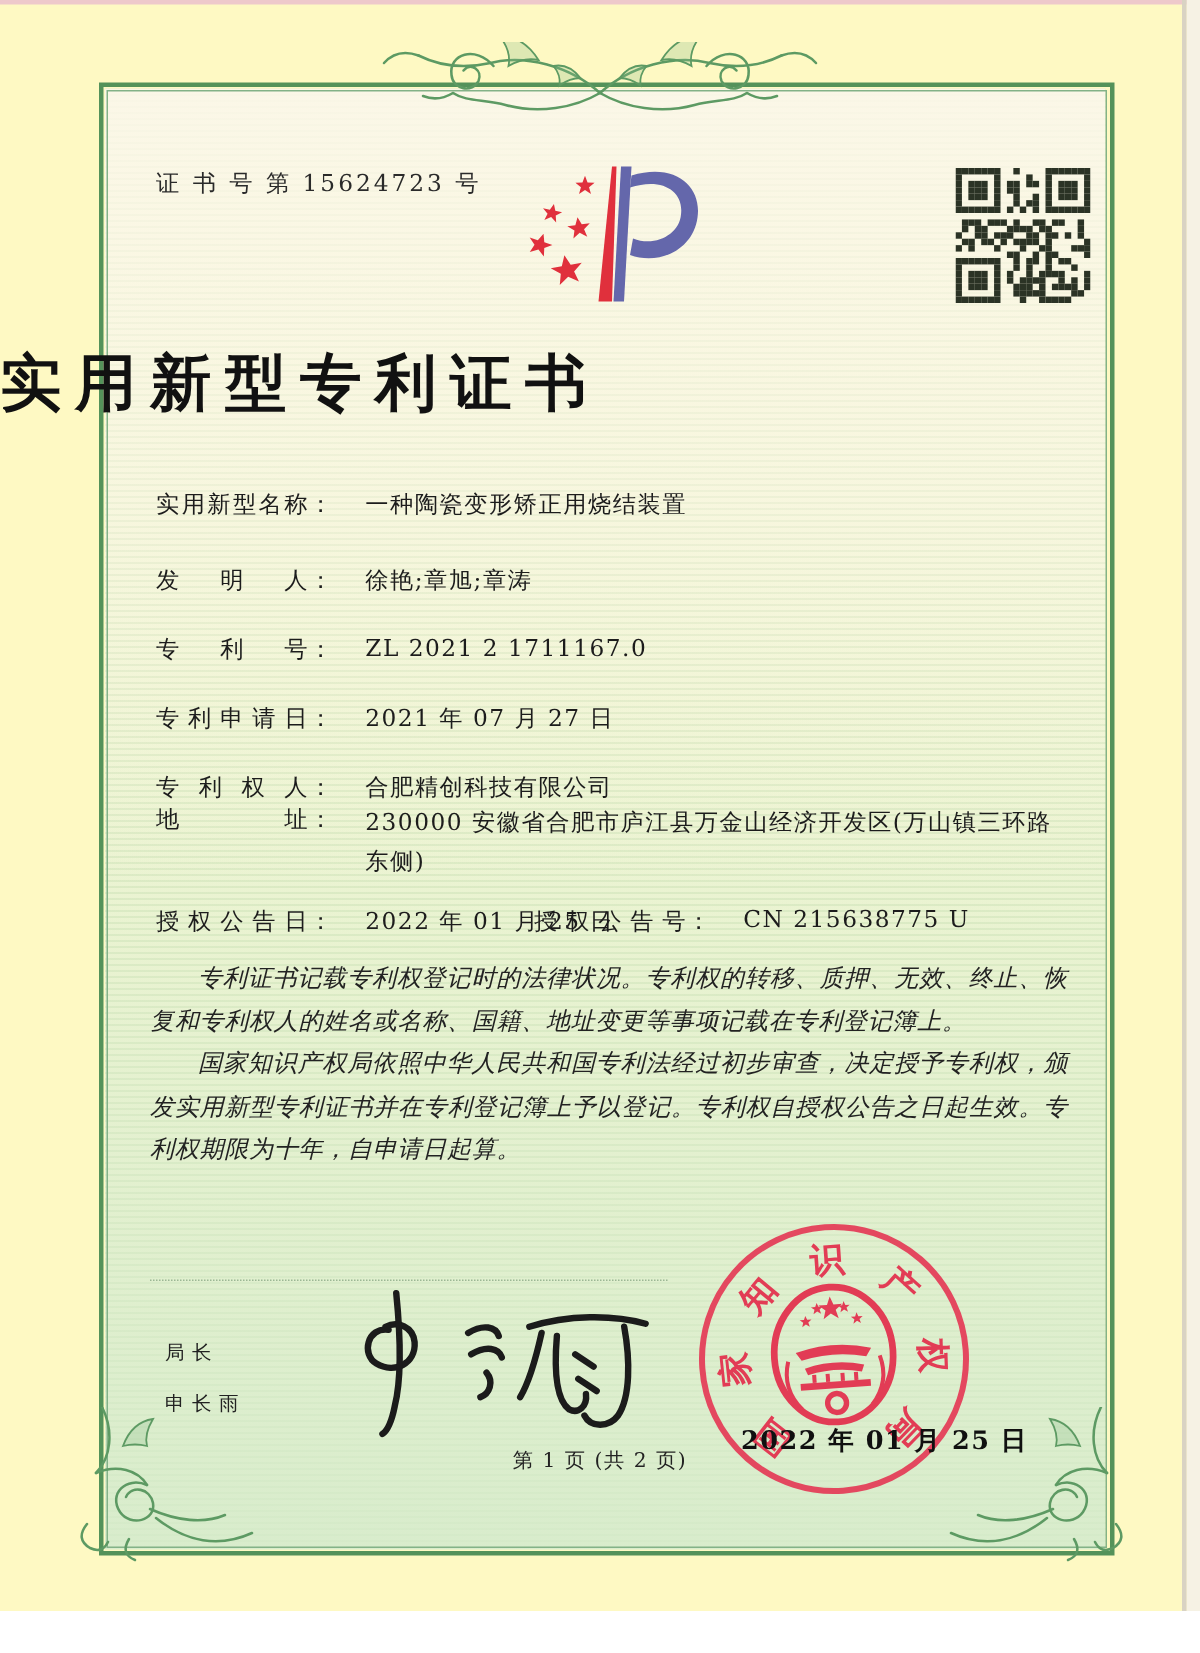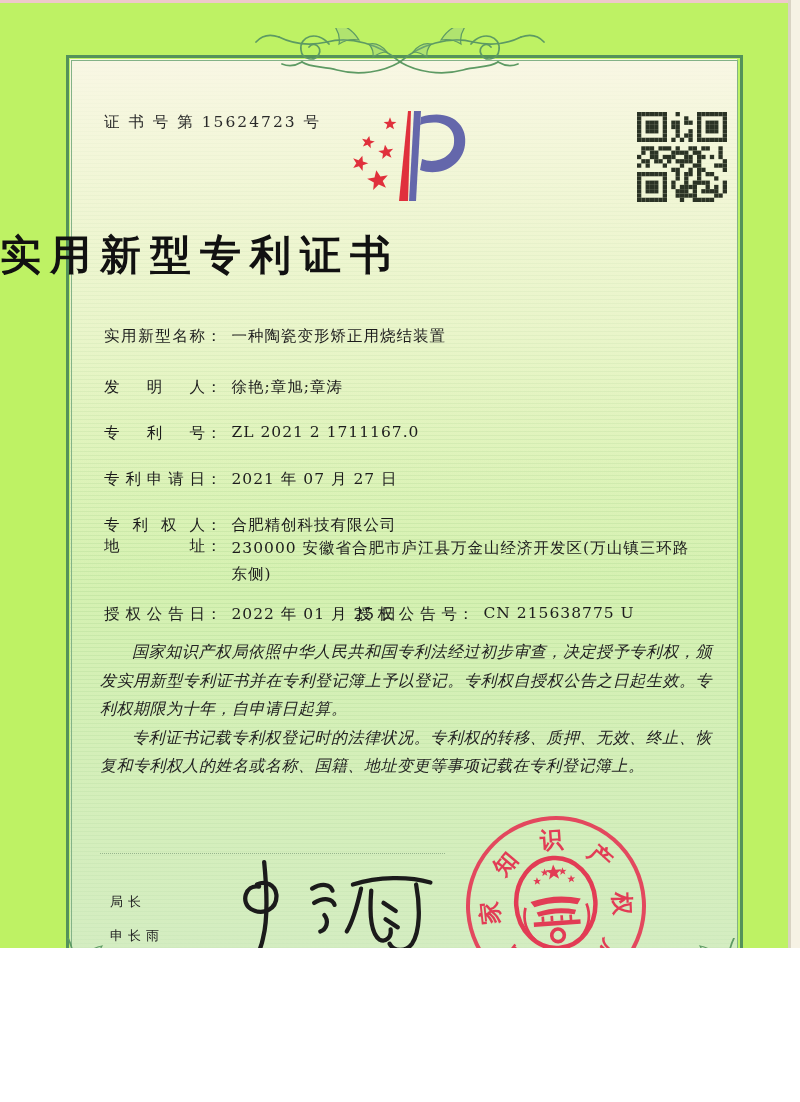--- a/index.html
+++ b/index.html
@@ -1,16 +1,16 @@
 <!DOCTYPE html>
 <html><head>
 <meta charset="utf-8">
 <style>
   html,body{margin:0;padding:0;background:#ffffff;}
-  .page{position:relative;width:800px;height:948px;background:#bef264;overflow:hidden;
+  .page{position:relative;width:800px;height:1074px;background:#fef9c3;overflow:hidden;
         font-family:"DejaVu Serif","Liberation Serif",serif;color:#1c1c1c;}
   
   .edge-top{position:absolute;left:0;top:0;width:800px;height:3px;background:#eec9cb;}
   .edge-right{position:absolute;left:788px;top:0;width:3px;height:1102px;background:#d9d3c3;}
   .edge-right-paper{position:absolute;left:791px;top:0;width:9px;height:1102px;background:#f6f2e4;}
   .edge-bottom{position:absolute;left:0;top:1096px;width:800px;height:3px;background:#c9c5b6;}
 
   
   .guilloche{position:absolute;left:70px;top:59px;width:667px;height:974px;
     background:
@@ -34,21 +34,21 @@
 
   .logo{position:absolute;left:335px;top:108px;width:135px;height:107px;}
   .qr{position:absolute;left:637px;top:112px;width:90px;height:90px;}
 
   .title{position:absolute;left:0;top:228px;width:800px;text-align:left;
          font-size:41px;font-weight:700;letter-spacing:9px;color:#111;}
 
   .row{position:absolute;left:104px;font-size:15.5px;letter-spacing:1px;color:#1c1c1c;white-space:nowrap;}
   .row .flabel{display:inline-block;width:102px;text-align:justify;text-align-last:justify;vertical-align:top;}
   .row .colon{vertical-align:top;}
-  .row .fvalue{display:inline-block;margin-left:9px;vertical-align:top;}
+  .row .fvalue{display:inline-block;margin-left:21px;vertical-align:top;}
   .row.wrap{white-space:normal;}
   .row.wrap .fvalue{width:458px;line-height:25.5px;}
 
   .paras{position:absolute;left:100px;top:638px;width:612px;font-size:16px;line-height:28.5px;
          font-style:italic;letter-spacing:.5px;text-align:justify;color:#222;}
   .paras p{margin:0;text-indent:2em;}
 
   .dotted-line{position:absolute;left:100px;top:853px;width:345px;border-top:1.5px dotted rgba(110,145,110,.6);}
 
   .signer{position:absolute;left:110px;font-family:"DejaVu Sans","Liberation Sans",sans-serif;
@@ -393,22 +393,22 @@
     <span class="flabel">地址</span><span class="colon">：</span><span class="fvalue">230000 安徽省合肥市庐江县万金山经济开发区(万山镇三环路东侧)</span>
   </div>
   <div class="row" style="top:604px">
     <span class="flabel">授权公告日</span><span class="colon">：</span><span class="fvalue">2022 年 01 月 25 日</span>
   </div>
   <div class="row" style="top:604px;left:356px">
     <span class="flabel">授权公告号</span><span class="colon">：</span><span class="fvalue">CN 215638775 U</span>
   </div>
 
   <div class="paras">
+    <p>专利证书记载专利权登记时的法律状况。专利权的转移、质押、无效、终止、恢复和专利权人的姓名或名称、国籍、地址变更等事项记载在专利登记簿上。</p>
     <p>国家知识产权局依照中华人民共和国专利法经过初步审查，决定授予专利权，颁发实用新型专利证书并在专利登记簿上予以登记。专利权自授权公告之日起生效。专利权期限为十年，自申请日起算。</p>
-    <p>专利证书记载专利权登记时的法律状况。专利权的转移、质押、无效、终止、恢复和专利权人的姓名或名称、国籍、地址变更等事项记载在专利登记簿上。</p>
   </div>
 
   <div class="dotted-line"></div>
 
   <div class="signer role">局长</div>
   <div class="signer name">申长雨</div>
   <svg class="signature" viewBox="0 0 200 100" width="205" height="102">
     <path d="M28,28 C14,26 10,44 20,50 C32,57 46,50 45,36 C44,26 34,22 26,26"></path>
     <path d="M33,4 C36,34 36,62 32,78 C30,88 27,94 24,96"></path>
     <path d="M80,30 C90,24 98,26 100,32"></path>

